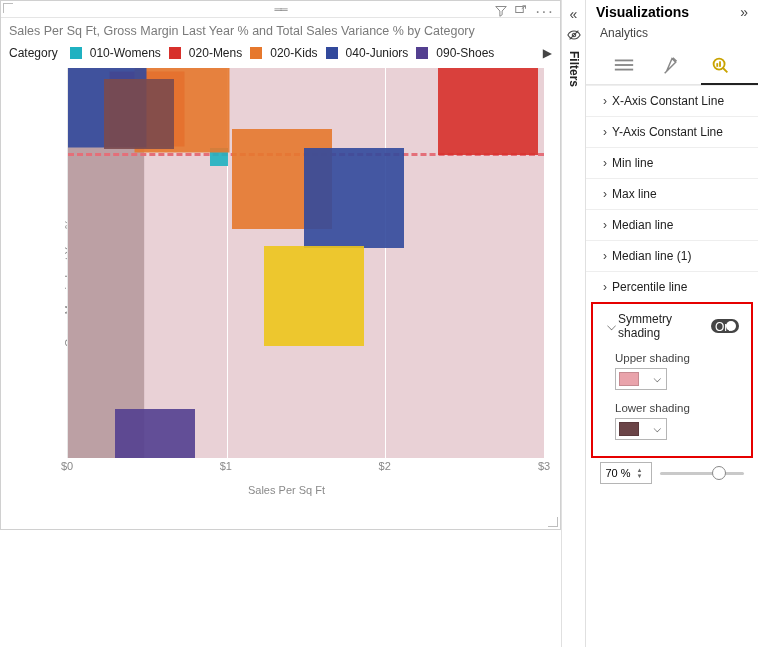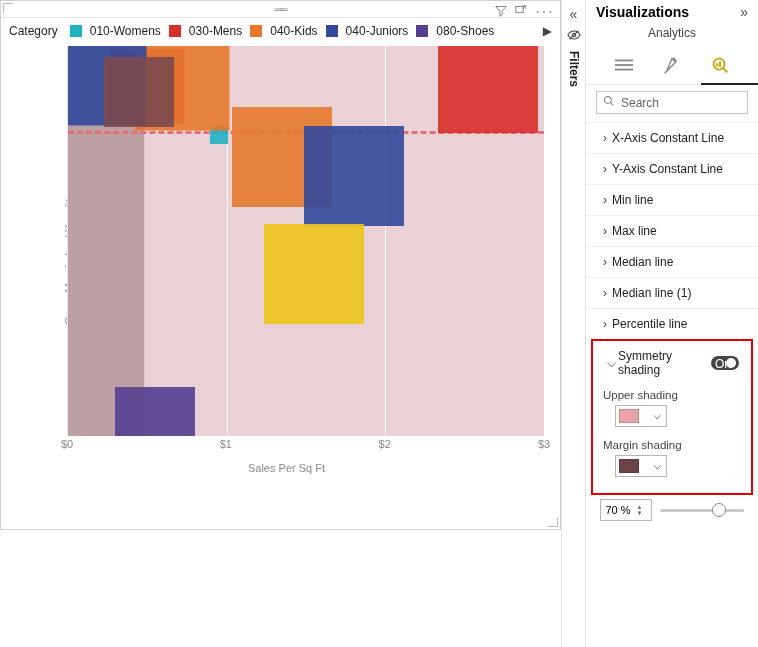--- a/index.html
+++ b/index.html
@@ -88,21 +88,21 @@
   }
   .viz-pane-header {
     display:flex; align-items:center; padding:4px 10px 2px 10px;
   }
   .viz-pane-header h3 { font-size:14px; font-weight:600; }
   .viz-pane-header .exp { margin-left:auto; font-size:14px; color:#444; cursor:pointer; }
   .tabs { display:flex; gap:0; padding:0 14px; margin-top:6px; border-bottom:1px solid #e6e6e6; position:relative; }
   .tab { flex:1; display:flex; justify-content:center; padding:4px 0 8px; cursor:pointer; }
   .tab svg { width:22px; height:22px; }
   .tab-indicator { position:absolute; bottom:-1px; height:2px; background:#222; width:33.3%; right:0; }
-  .sub { font-size:12px; color:#444; padding:4px 14px 4px 14px;text-align:center; }
+  .sub { font-size:12px; color:#444; padding:4px 14px 4px 14px; }
   .search {
     margin: 6px 10px 8px 10px; border:1px solid #c8c8c8; display:flex; align-items:center;
     padding:3px 6px; font-size:12px; color:#666;
   }
   .search .mag { margin-right:6px; }
   .sect {
     border-top:1px solid #eee; padding:8px 12px; font-size:12px; color:#222;
     display:flex; align-items:center; cursor:pointer;
   }
   .sect .ar { width:14px; text-align:center; color:#444; }
@@ -111,21 +111,21 @@
   }
   .sect.open .ar { transform:none; }
   .toggle {
     margin-left:auto; width:30px; height:14px; border-radius:7px; background:#444; position:relative;
   }
   .toggle::after {
     content:""; position:absolute; width:10px; height:10px; border-radius:50%; background:#fff;
     top:2px; right:3px;
   }
   .toggle-label { font-size:12px; color:#fff; position:absolute; left:4px; top:1px; }
-  .subprop { padding:4px 14px 0 10px; font-size:11.5px; color:#444; }
+  .subprop { padding:4px 14px 0 22px; font-size:11.5px; color:#444; }
   .color-pick {
     margin:4px 0 8px 22px; width:52px; height:22px; border:1px solid #b5b5b5; display:flex; align-items:center;
     cursor:pointer;
   }
   .color-pick .sw2 { width:20px; height:14px; margin-left:3px; border:1px solid rgba(0,0,0,.15); }
   .color-pick .dd { margin-left:auto; margin-right:5px; font-size:10px; color:#444; }
   .transp-row { display:flex; align-items:center; gap:8px; padding:4px 14px 0 14px;justify-content:flex-end; }
   .transp-input { width:52px; height:22px; border:1px solid #b5b5b5; font-size:11px; display:flex; align-items:center; justify-content:center; gap:3px;}
   .slider { flex:1; height:20px; position:relative; }
   .slider-track { position:absolute; top:9px; left:0; right:0; height:3px; background:#c9c9c9; border-radius:2px;}
@@ -151,33 +151,34 @@
     </span>
     <span class="icn">
       <svg width="12" height="12" viewBox="0 0 16 16">
           <rect x="1" y="2" width="10" height="8" fill="none" stroke="#888" stroke-width="1.3"></rect>
           <path d="M9 5l5-4M14 1v4M14 1h-4" fill="none" stroke="#888" stroke-width="1.3"></path>
         </svg>
     </span>
     <span class="icn" style="letter-spacing:1px;">···</span>
   </div>
 
+  <div class="viz-title">Sales Per Sq Ft, Gross Margin Last Year % and Total Sales Variance % by Category</div>
 
   <div class="legend">
     <b>Category</b>
     <span class="sw" style="background:#1fb1c1"></span>
     <span>010-Womens</span>
     <span class="sw" style="background:#d7302b"></span>
-    <span>030-Mens</span>
+    <span>020-Mens</span>
     <span class="sw" style="background:#e6782d"></span>
-    <span>040-Kids</span>
+    <span>020-Kids</span>
     <span class="sw" style="background:#32499c"></span>
     <span>040-Juniors</span>
     <span class="sw" style="background:#533f90"></span>
-    <span>080-Shoes</span>
+    <span>090-Shoes</span>
     <span class="chevron">▶</span>
   </div>
 
   <div class="plot-wrap">
     <div class="y-axis-title">Gross Margin Last Year %</div>
 
     <div class="plot" id="plot">
       <div class="shade-lower"></div>
       <div class="grid-v" style="left:33.33%"></div>
       <div class="grid-v" style="left:66.66%"></div>
@@ -243,29 +244,20 @@
       <svg viewBox="0 0 24 24">
           <circle cx="11" cy="11" r="6" fill="none" stroke="#c9a300" stroke-width="2"></circle>
           <line x1="15" y1="15" x2="20" y2="20" stroke="#c9a300" stroke-width="2"></line>
           <rect x="8" y="10" width="2" height="4" fill="#c9a300"></rect>
           <rect x="11" y="8" width="2" height="6" fill="#c9a300"></rect>
         </svg>
     </div>
     <div class="tab-indicator"></div>
   </div>
 
-  <div class="search">
-    <span class="mag">
-      <svg width="12" height="12" viewBox="0 0 16 16">
-          <circle cx="6.5" cy="6.5" r="4.5" fill="none" stroke="#777" stroke-width="1.4"></circle>
-          <line x1="10" y1="10" x2="14" y2="14" stroke="#777" stroke-width="1.4"></line>
-        </svg>
-    </span>
-    <span>Search</span>
-  </div>
 
   <div class="sect">
     <span class="ar">›</span>
     <span>X-Axis Constant Line</span>
   </div>
   <div class="sect">
     <span class="ar">›</span>
     <span>Y-Axis Constant Line</span>
   </div>
   <div class="sect">
@@ -295,21 +287,21 @@
       <span>Symmetry shading</span>
       <span class="toggle">
         <span class="toggle-label">On</span>
       </span>
     </div>
     <div class="subprop">Upper shading</div>
     <div class="color-pick">
       <span class="sw2" id="upper-sw" style="background: rgb(233, 163, 171);"></span>
       <span class="dd">⌵</span>
     </div>
-    <div class="subprop">Margin shading</div>
+    <div class="subprop">Lower shading</div>
     <div class="color-pick">
       <span class="sw2" id="lower-sw" style="background: rgb(107, 68, 71);"></span>
       <span class="dd">⌵</span>
     </div>
   </div>
 
   <div class="transp-row">
     <div class="transp-input">
       <span>70 %</span>
       <span class="spin">

